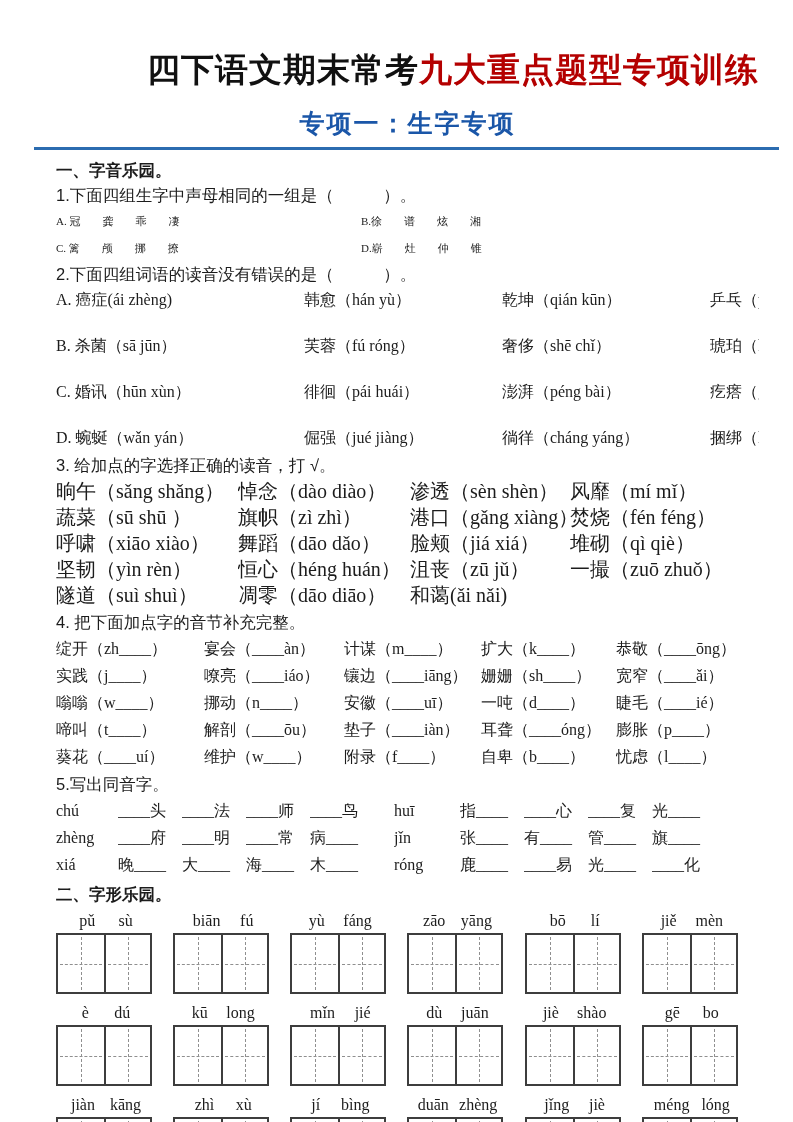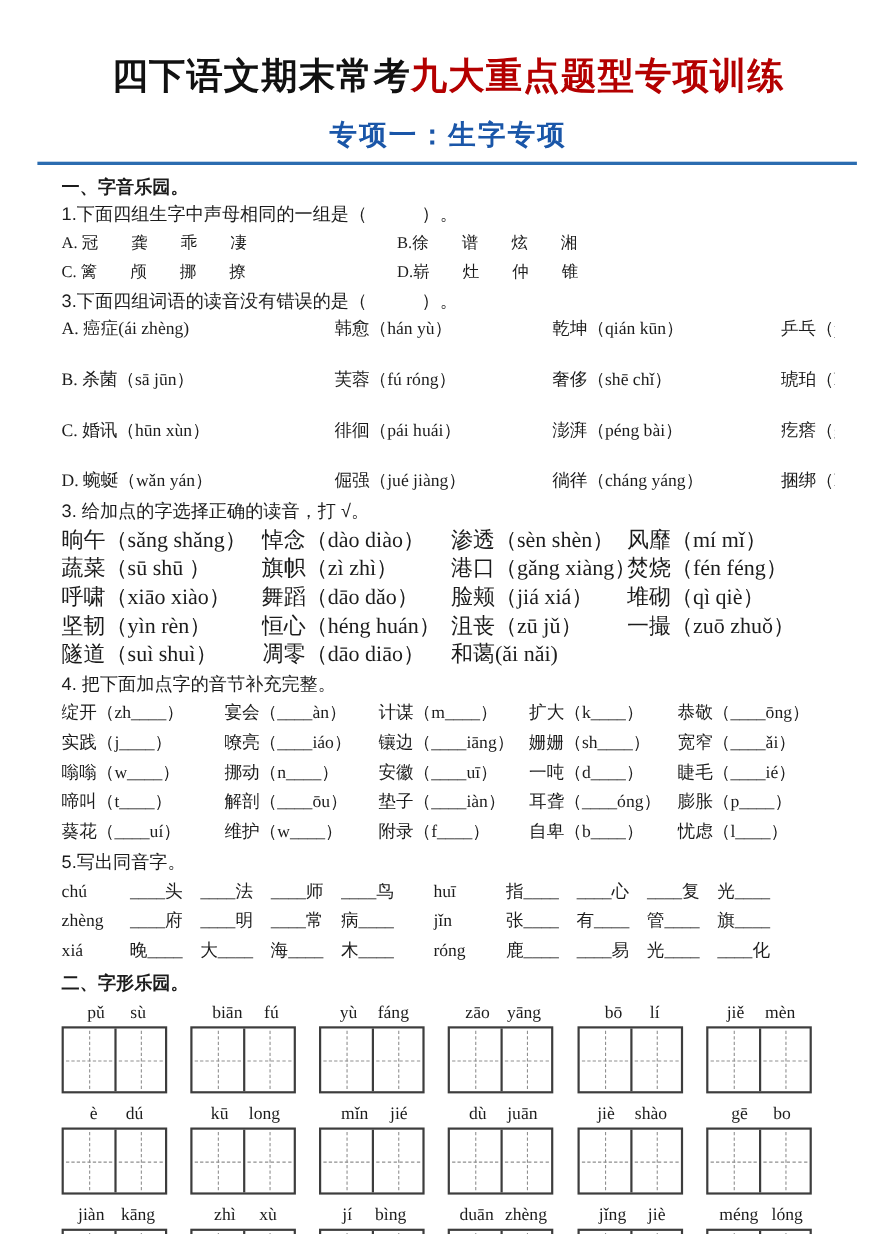--- a/index.html
+++ b/index.html
@@ -2,34 +2,34 @@
 <html><head>
 <meta charset="utf-8">
 <style>
   html,body{margin:0;padding:0;background:#e9e9e9;}
   .page{
     width:793px;height:1122px;margin:0 auto;background:#ffffff;
     box-sizing:border-box;padding:50px 34px 0 56px;position:relative;
     font-family:"Liberation Serif", serif;color:#1c1c1c;overflow:hidden;
   }
   
-  .title{ text-align:center;font-family:"Liberation Serif", serif;font-weight:bold;
+  .title{ text-align:right;font-family:"Liberation Serif", serif;font-weight:bold;
     font-size:33px;line-height:40px;letter-spacing:1px;white-space:nowrap;}
   .title .t-black{color:#111111;}
   .title .t-red{color:#b40000;}
   .subtitle{ text-align:center;font-weight:bold;font-size:25px;line-height:32px;
     color:#1a56a8;margin-top:18px;letter-spacing:2px;}
   .divider{height:3px;background:#2b6cb0;margin:7px -20px 8px -22px;}
   
   .sec-heading{font-family:"Liberation Sans", sans-serif;font-weight:bold;
     font-size:16.5px;line-height:25px;}
   .stem{font-family:"Liberation Sans", sans-serif;font-weight:normal;
     font-size:16.5px;line-height:25px;}
   
-  .q1-grid{display:grid;grid-template-columns:305px 1fr;font-size:15px;line-height:27px;}
+  .q1-grid{display:grid;grid-template-columns:305px 1fr;font-size:11px;line-height:27px;}
   .q2-grid{display:grid;grid-template-columns:228px 178px 188px 1fr;
     font-size:16px;line-height:26px;gap:20px;}
   .q3-grid{display:grid;grid-template-columns:182px 172px 160px 1fr;
     font-size:20px;line-height:26px;}
   .q4-grid{display:grid;grid-template-columns:148px 140px 137px 135px 1fr;
     font-size:16px;line-height:27px;}
   .q5-grid{display:grid;grid-template-columns:62px 64px 64px 64px 84px 66px 64px 64px 64px 1fr;
     font-size:16px;line-height:27px;}
   .cell-txt{white-space:nowrap;overflow:hidden;}
   
@@ -64,21 +64,21 @@
 
       <div class="cell-txt">A. 冠　　龚　　乖　　凄</div>
 
       <div class="cell-txt">B.徐　　谱　　炫　　湘</div>
 
       <div class="cell-txt">C. 篱　　颅　　挪　　撩</div>
 
       <div class="cell-txt">D.崭　　灶　　仲　　锥</div>
     </div>
 
-  <div class="stem">3.下面四组词语的读音没有错误的是（　　　）。</div>
+  <div class="stem">2.下面四组词语的读音没有错误的是（　　　）。</div>
   <div class="q2-grid">
 
       <div class="cell-txt">A. 癌症(ái zhèng)</div>
 
       <div class="cell-txt">韩愈（hán yù）</div>
 
       <div class="cell-txt">乾坤（qián kūn）</div>
 
       <div class="cell-txt">乒乓（pīng pāng）</div>
 

